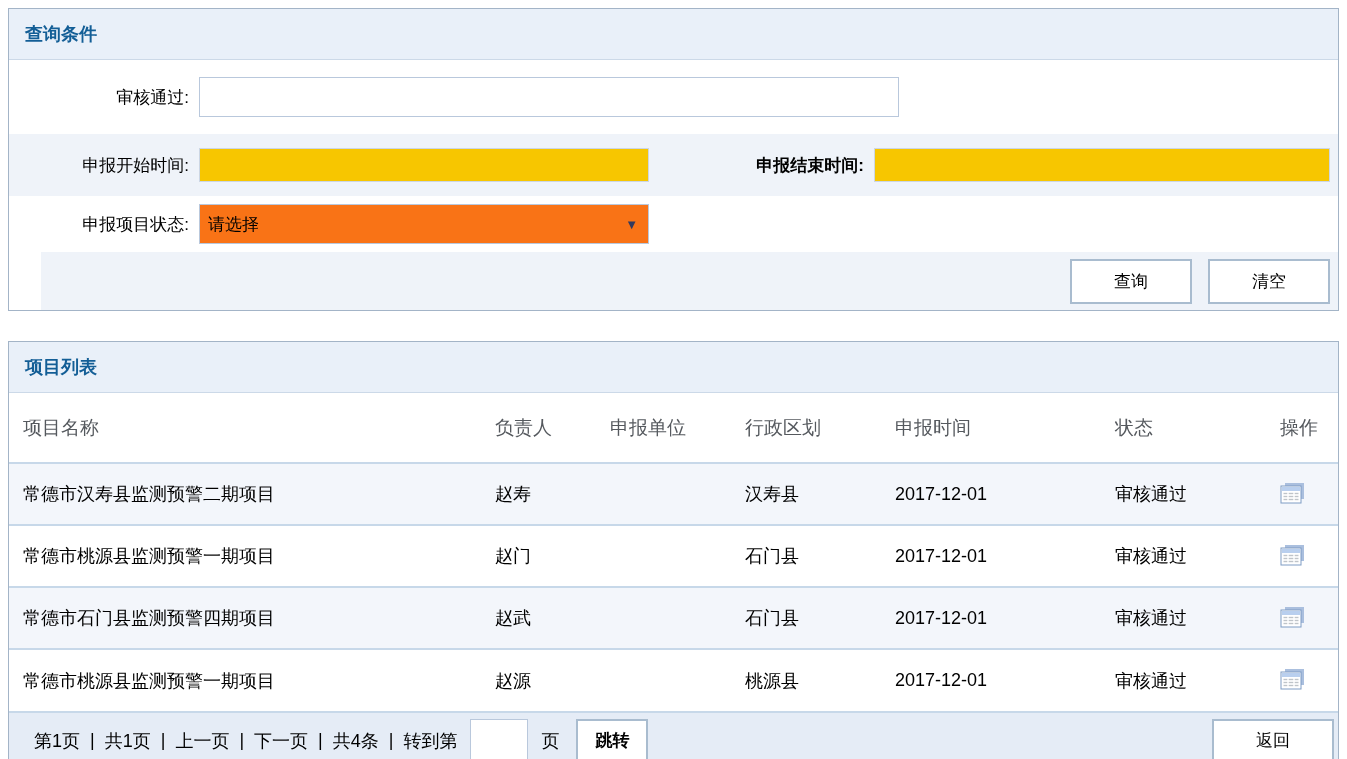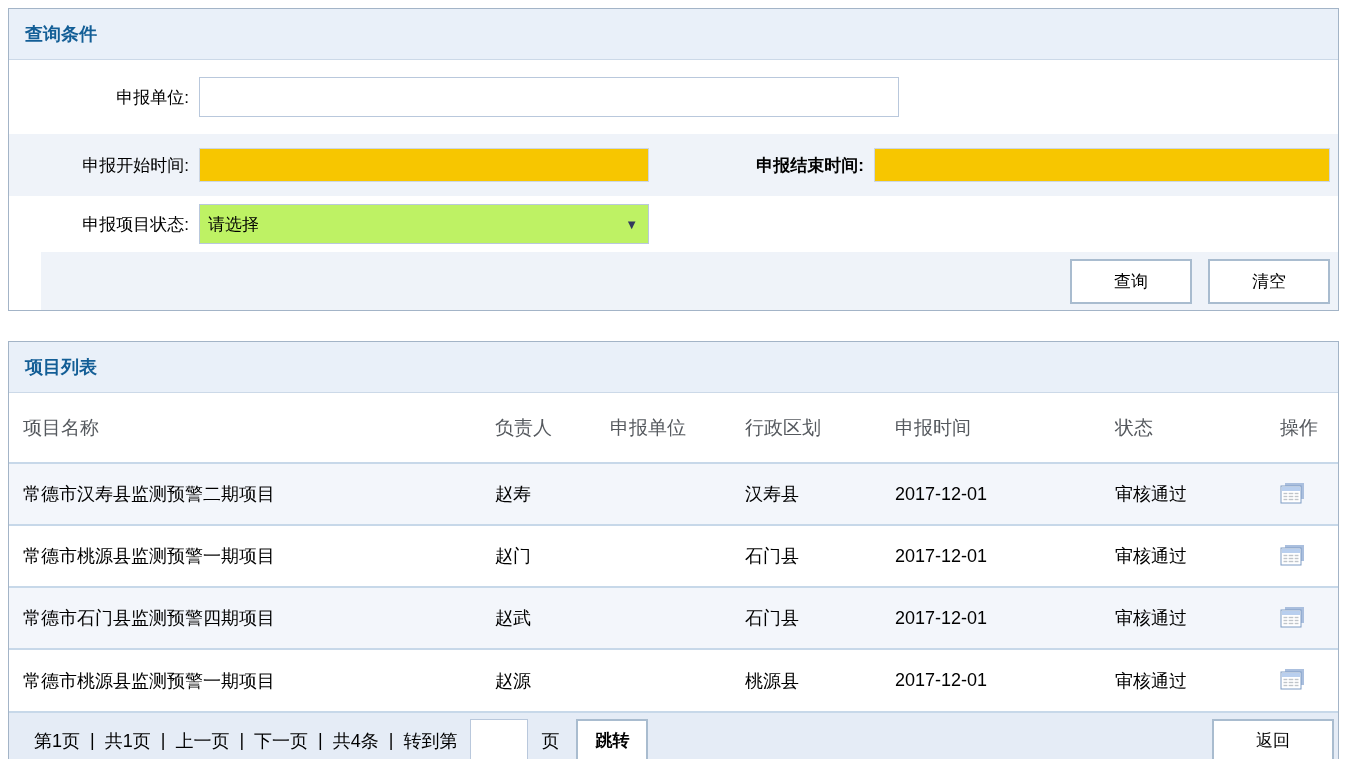--- a/index.html
+++ b/index.html
@@ -27,21 +27,21 @@
   .form-label.wide { width:225px;font-weight:bold; }
 
   .text-input { width:700px; height:40px; border:1px solid #b9c8dc; background:#fff;
                 font-size:17px; padding:0 8px; outline:none; }
   .date-input { height:34px; border:1px solid #ccd6e4;
                 background:var(--highlight-input-bg,#f7c600);
                 font-size:17px; padding:0 8px; outline:none; }
   .date-input.start { width:450px; flex:none; }
   .date-input.end   { flex:1; }
 
-  .select-box { width:450px; height:40px; border:1px solid #b9c8dc; background:#bef264;
+  .select-box { width:450px; height:40px; border:1px solid #b9c8dc; background:#f97316;
                 display:flex; align-items:center; justify-content:space-between;
                 padding:0 10px 0 8px; font-size:17px; cursor:default; }
   .select-arrow { font-size:13px; color:#333a5e; line-height:1; }
 
   .btn { background:#fff; border:2px solid #a9bccf; font-size:17px; color:#000;
          width:122px; height:45px; cursor:pointer;
          font-family:"Liberation Sans","DejaVu Sans",sans-serif; }
   .btn + .btn { margin-left:16px; }
 
   
@@ -75,21 +75,21 @@
 </style>
 </head>
 <body>
 
 <div class="panel">
   <div class="panel-header">
     <span class="panel-title">查询条件</span>
   </div>
 
   <div class="form-row row-1">
-    <span class="form-label">申报单位:</span>
+    <span class="form-label">审核通过:</span>
     <input class="text-input" type="text" value="" style="">
   </div>
 
   <div class="form-row row-2 alt">
     <span class="form-label">申报开始时间:</span>
     <input class="date-input start" type="text" value="" style="">
     <span class="form-label wide">申报结束时间:</span>
     <input class="date-input end" type="text" value="" style="">
   </div>
 

